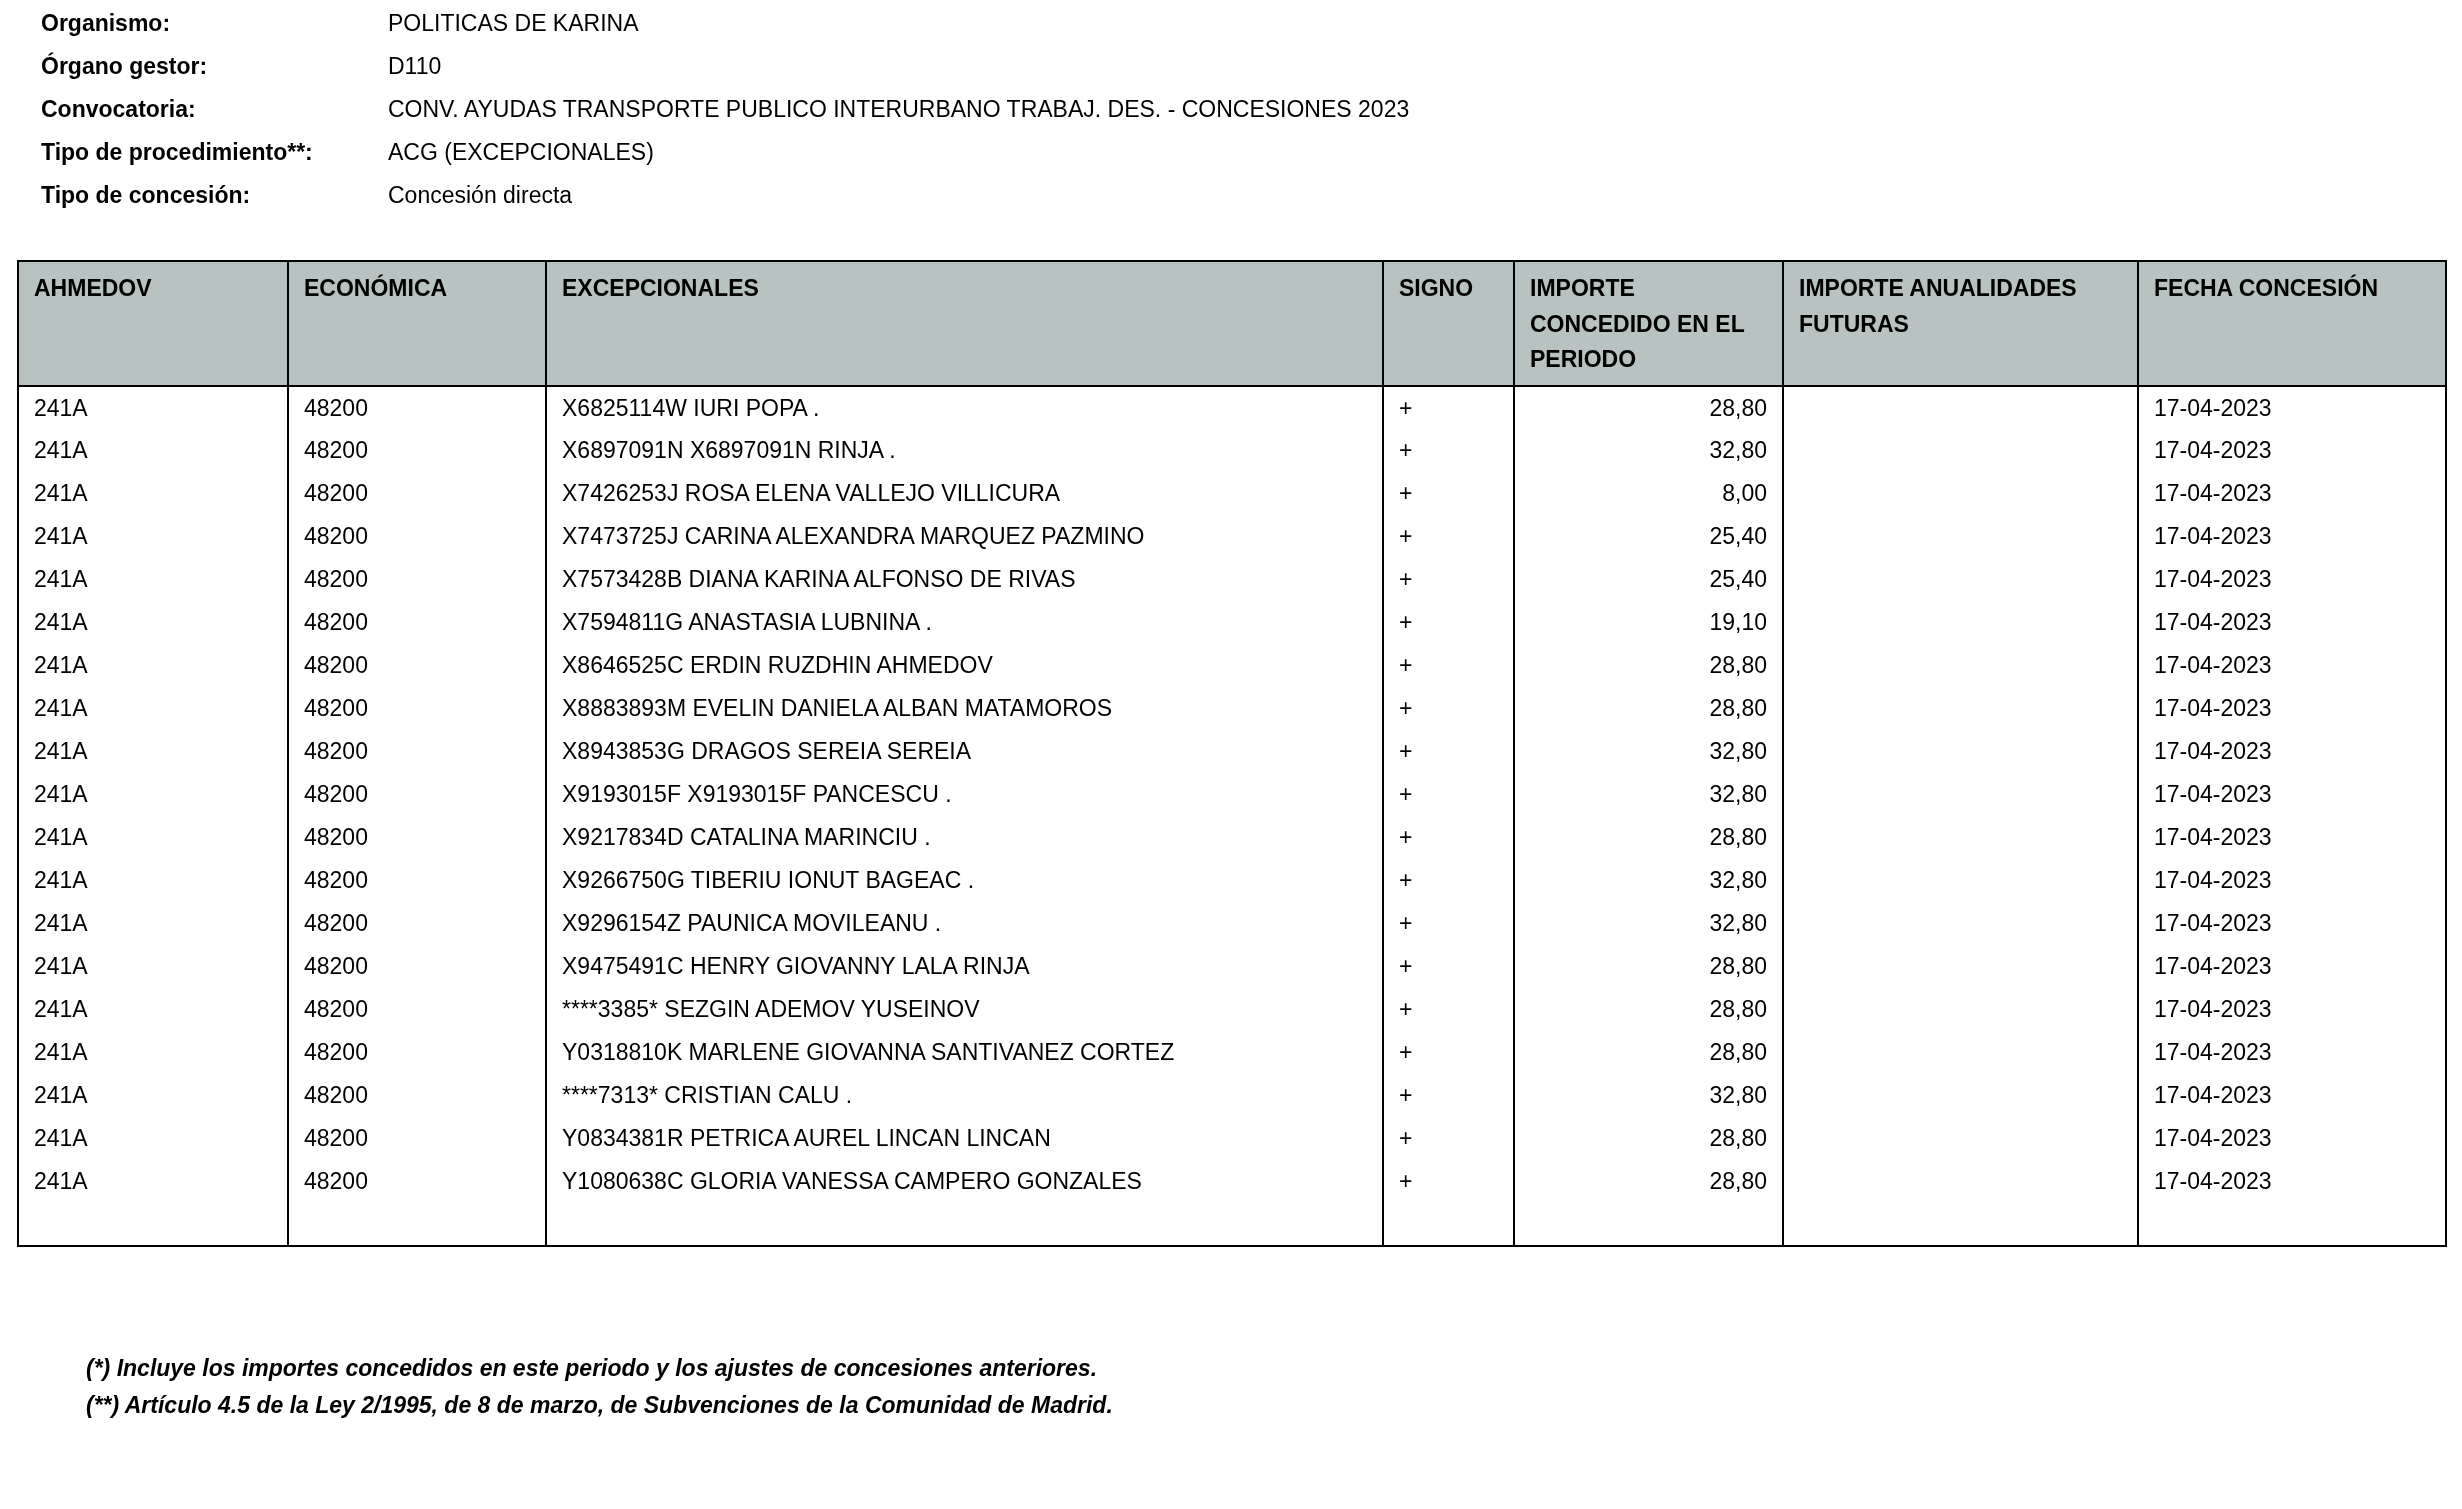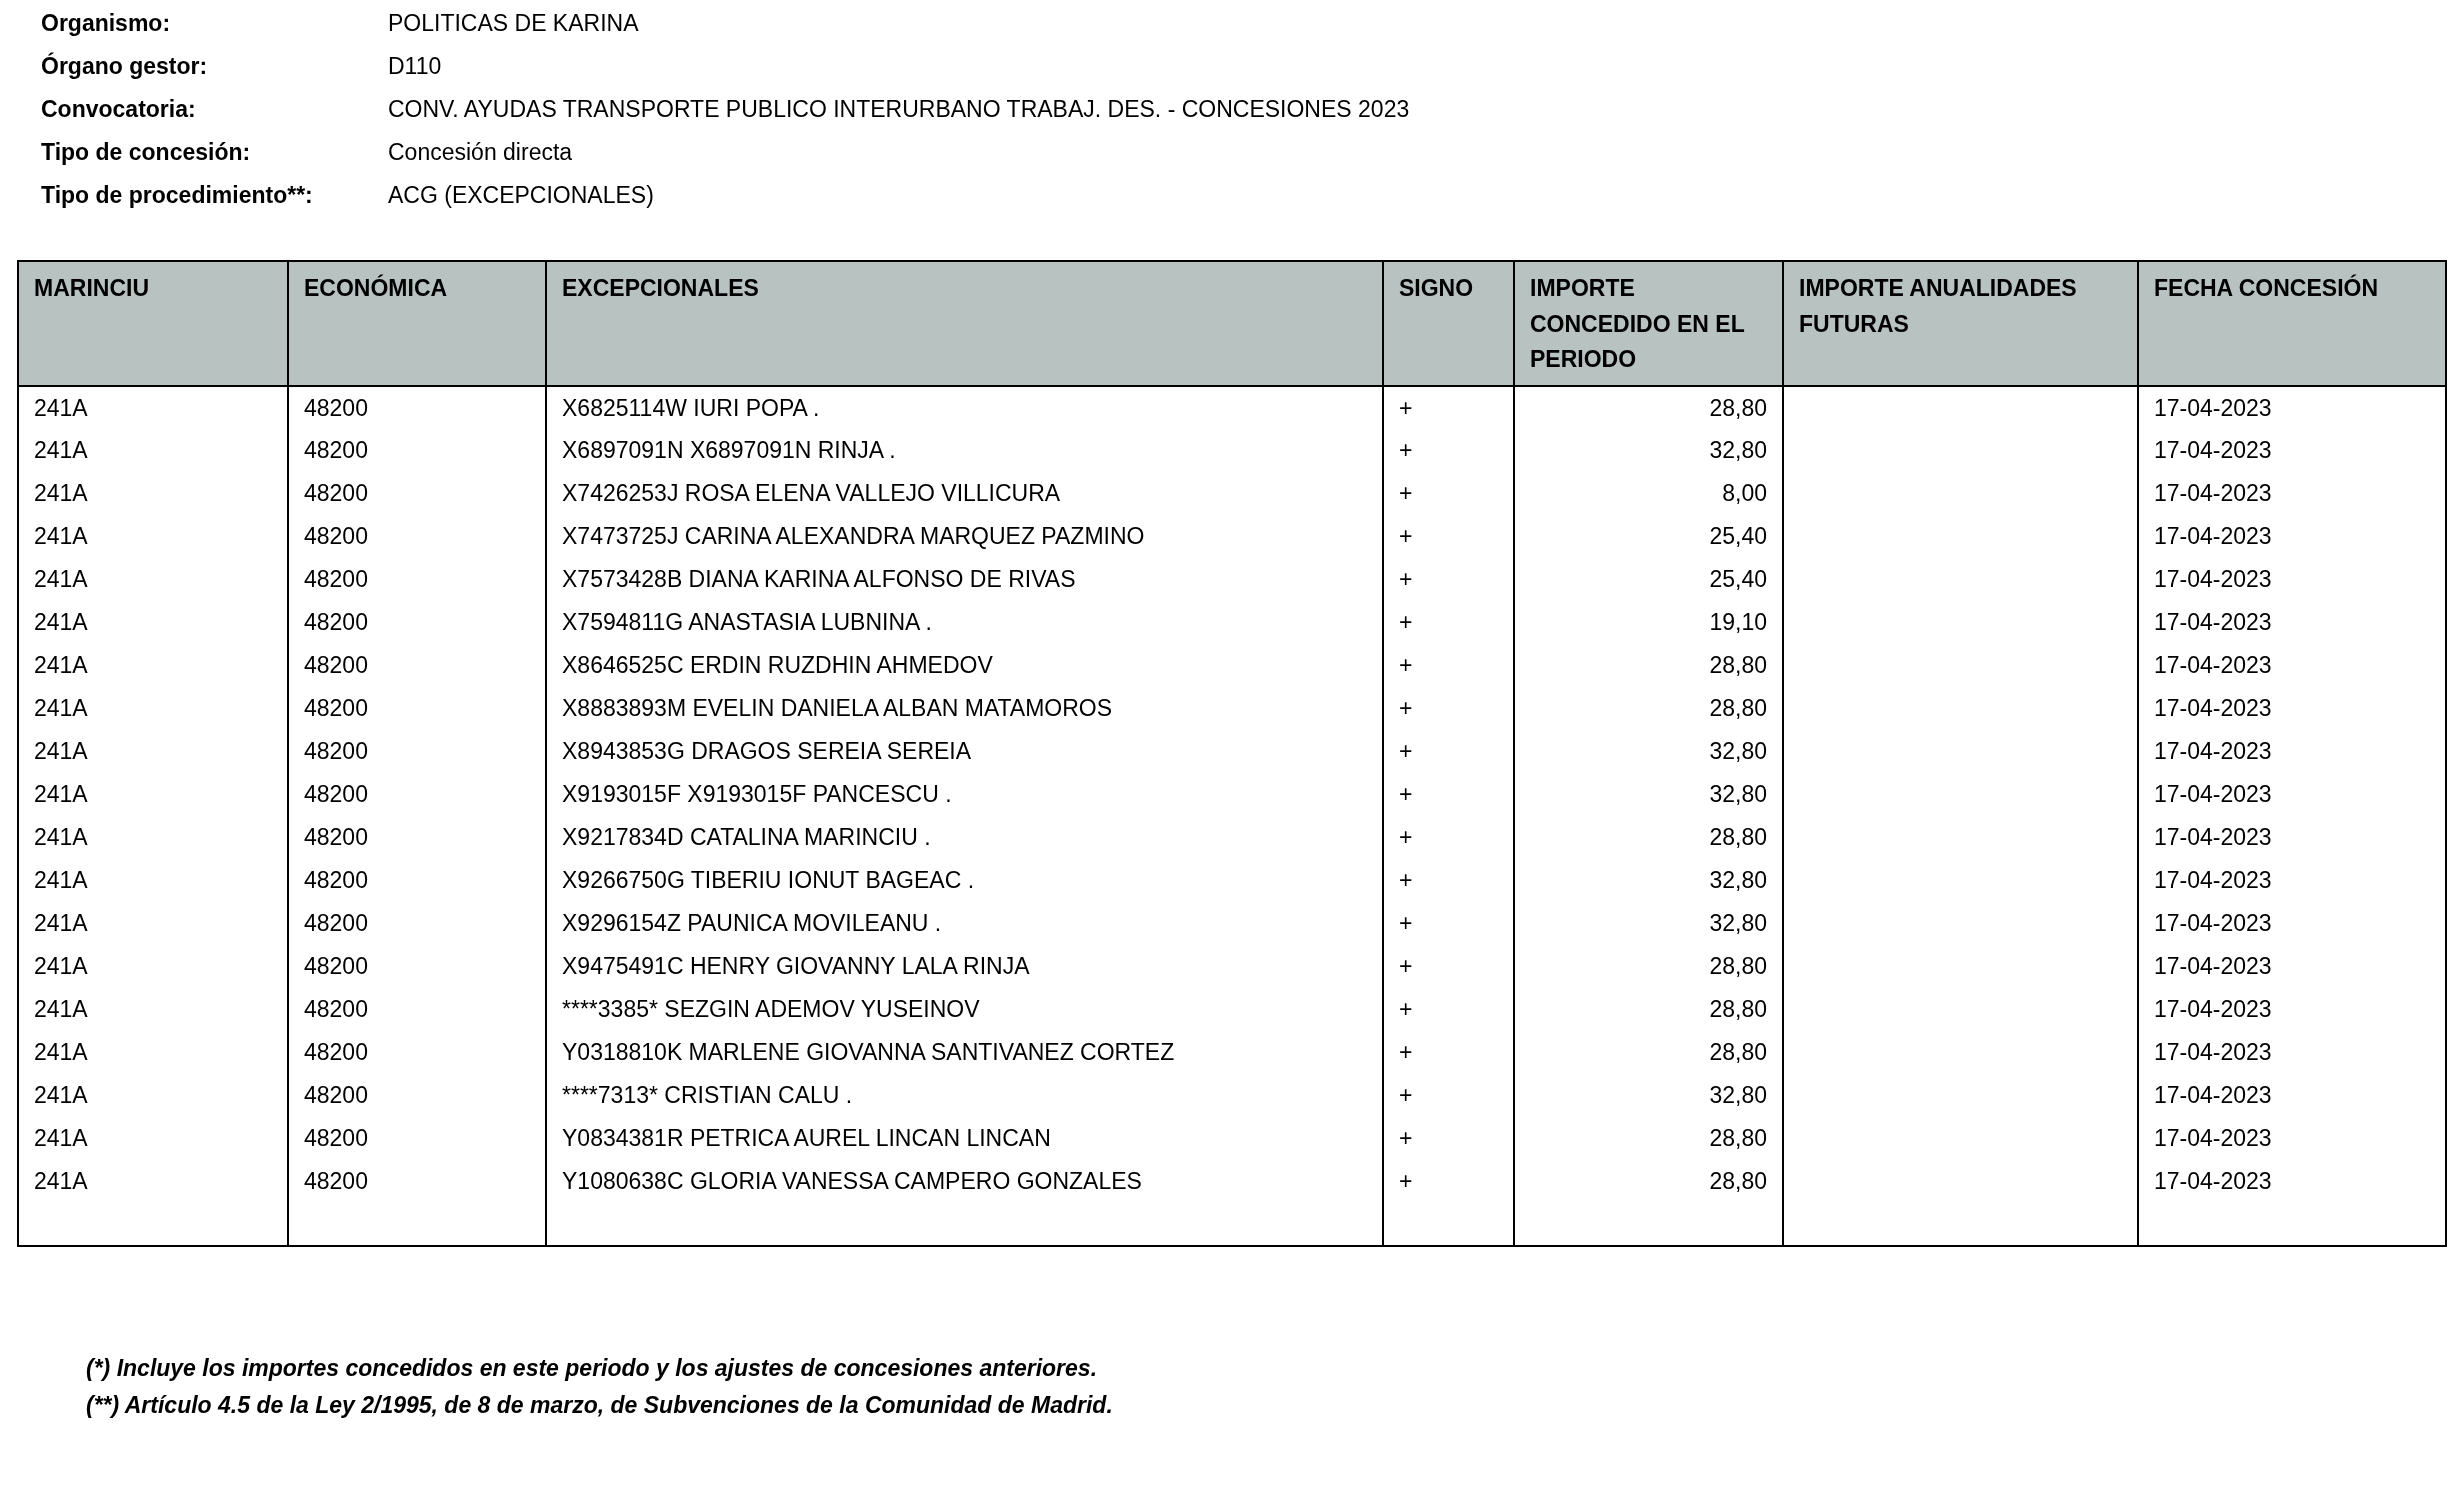--- a/index.html
+++ b/index.html
@@ -110,42 +110,42 @@
   </div>
   <div class="meta-row">
     <span class="meta-label">Órgano gestor:</span>
     <span class="meta-value">D110</span>
   </div>
   <div class="meta-row">
     <span class="meta-label">Convocatoria:</span>
     <span class="meta-value">CONV. AYUDAS TRANSPORTE PUBLICO INTERURBANO TRABAJ. DES. - CONCESIONES 2023</span>
   </div>
   <div class="meta-row">
+    <span class="meta-label">Tipo de procedimiento**:</span>
+    <span class="meta-value">ACG (EXCEPCIONALES)</span>
+  </div>
+  <div class="meta-row">
     <span class="meta-label">Tipo de concesión:</span>
     <span class="meta-value">Concesión directa</span>
-  </div>
-  <div class="meta-row">
-    <span class="meta-label">Tipo de procedimiento**:</span>
-    <span class="meta-value">ACG (EXCEPCIONALES)</span>
   </div>
 </div>
 
 <table class="grants">
   <colgroup>
     <col class="c-programa">
     <col class="c-economica">
     <col class="c-benef">
     <col class="c-signo">
     <col class="c-importe1">
     <col class="c-importe2">
     <col class="c-fecha">
   </colgroup>
   <thead>
     <tr>
-      <th>MARINCIU</th>
+      <th>AHMEDOV</th>
       <th>ECONÓMICA</th>
       <th>EXCEPCIONALES</th>
       <th>SIGNO</th>
       <th>IMPORTE CONCEDIDO EN EL PERIODO</th>
       <th>IMPORTE ANUALIDADES FUTURAS</th>
       <th>FECHA CONCESIÓN</th>
     </tr>
   </thead>
   <tbody>
 

